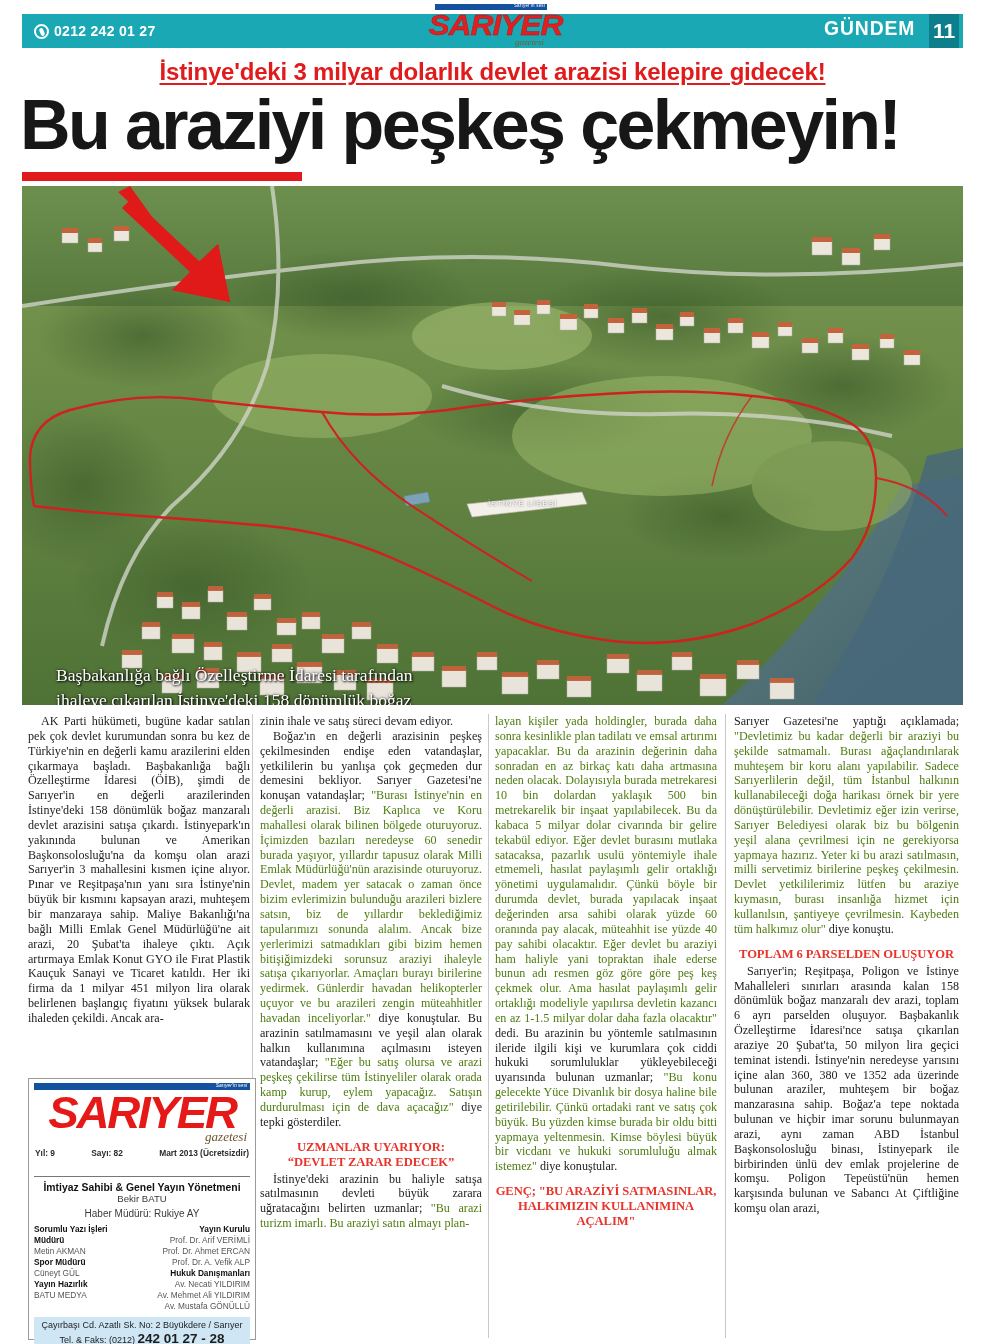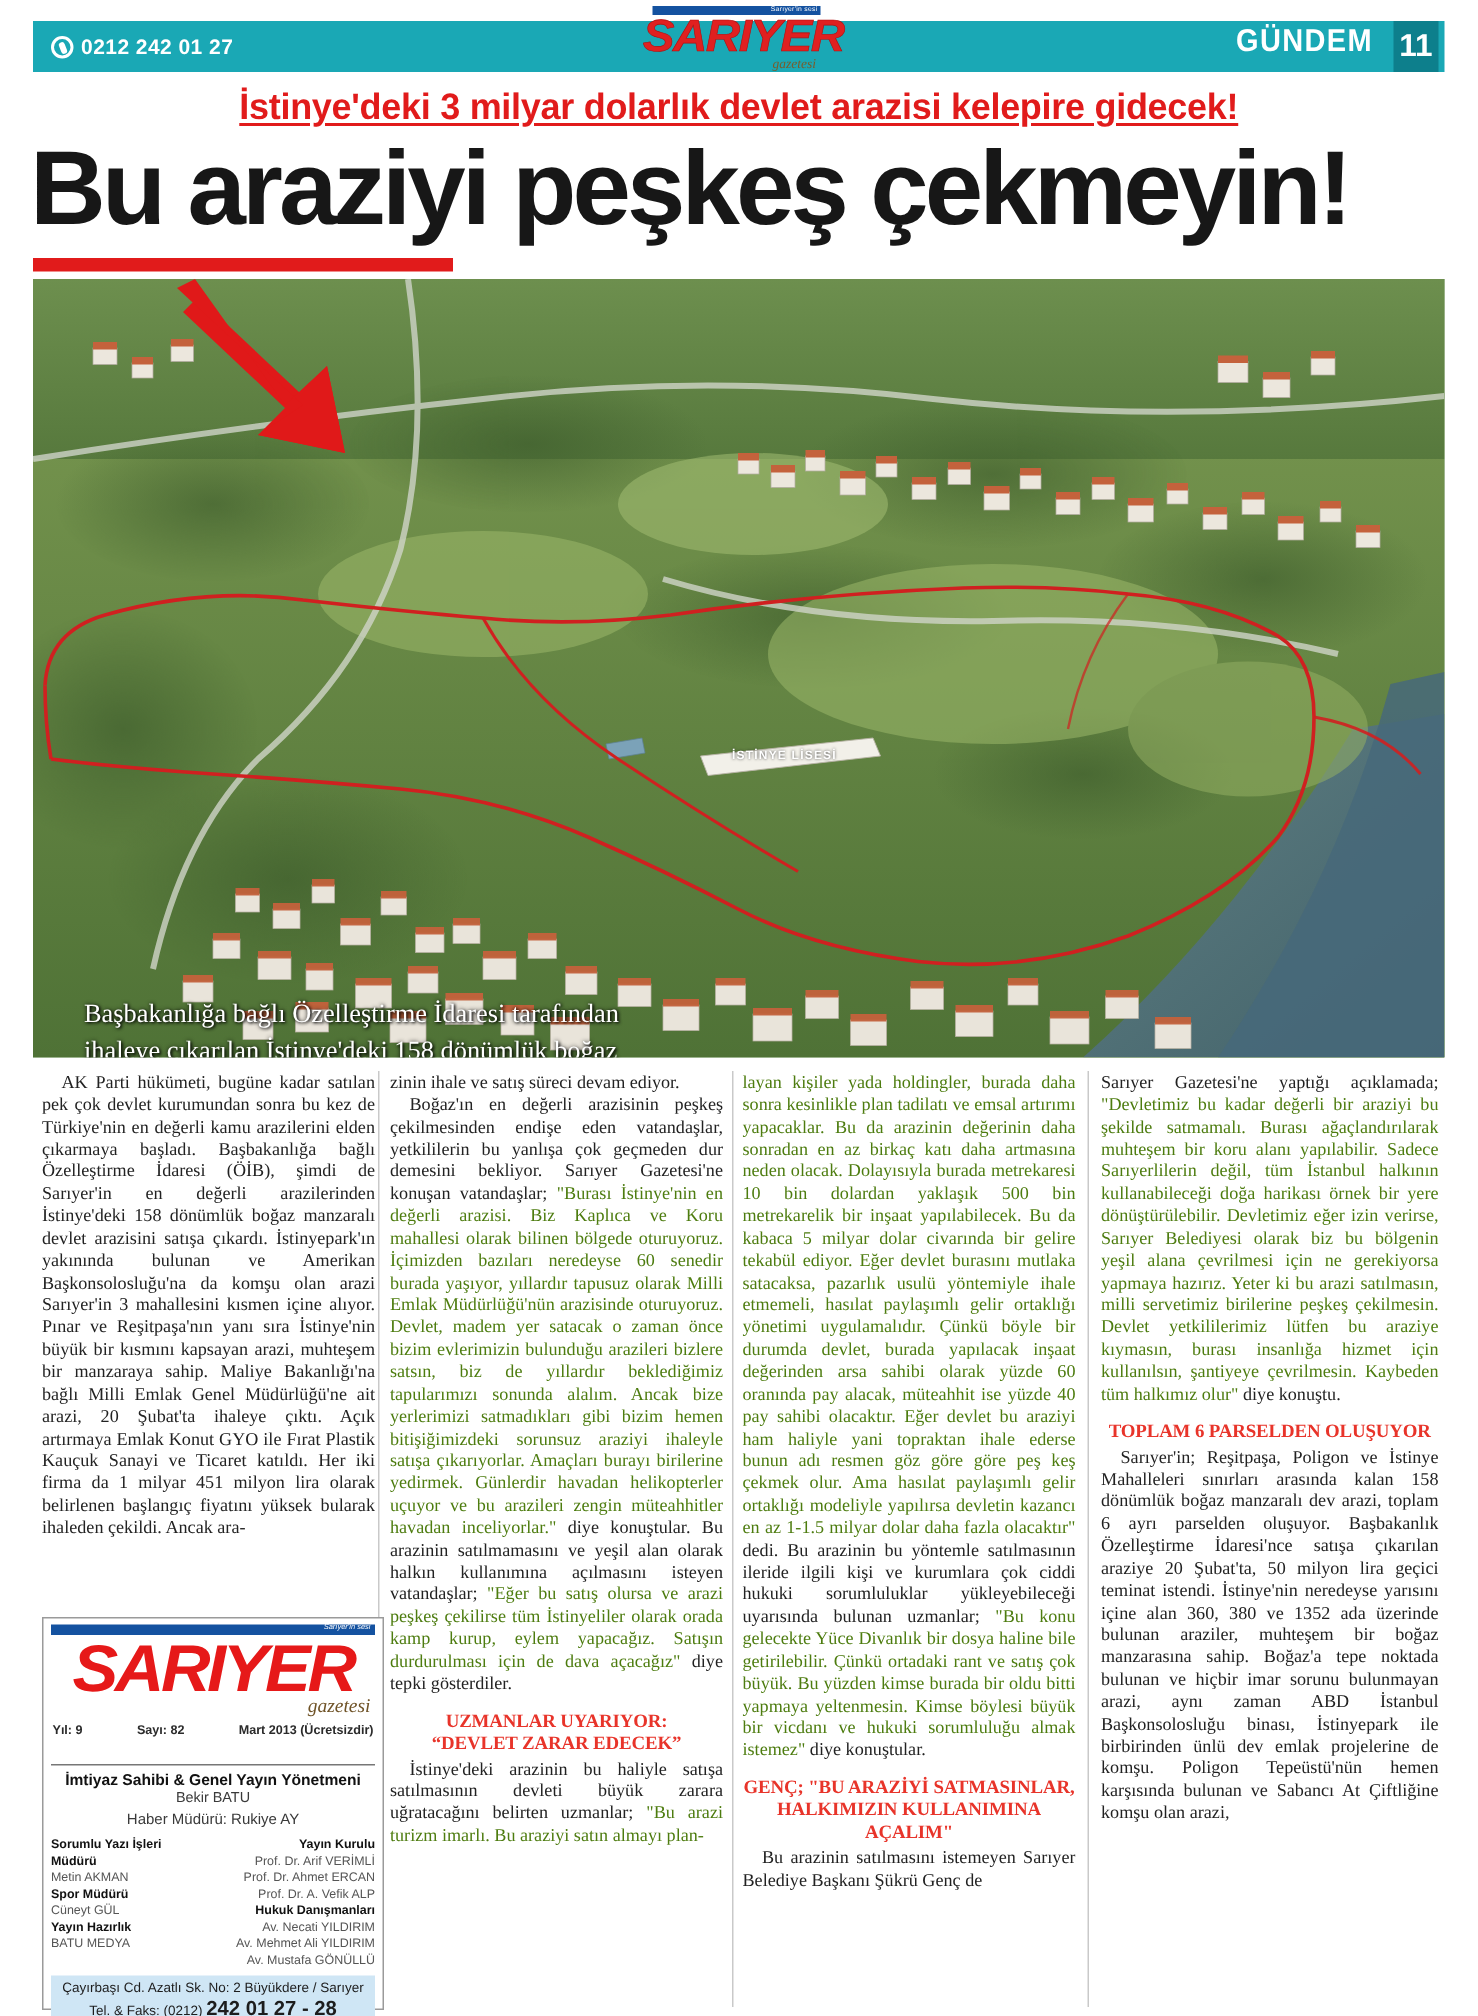--- a/index.html
+++ b/index.html
@@ -111,21 +111,21 @@
     position: absolute; left: 22px; top: 186px;
     width: 941px; height: 519px;
     overflow: hidden;
     background: #4f7a36;
   }
   .photo svg { position:absolute; left:0; top:0; }
 
   .photo-label {
     position: absolute; left: 466px; top: 313px;
     color: #ffffff; font-family: "Liberation Sans", sans-serif;
-    font-size: 8px; letter-spacing: .8px; font-weight: bold;
+    font-size: 8px; letter-spacing: .8px; font-weight: normal;
     text-shadow: 0 0 2px rgba(0,0,0,.7);
     text-align: center;
   }
 
   .caption {
     position: absolute; left: 34px; top: 477px;
     width: 400px;
     color: #ffffff;
     font-family: "Liberation Serif", serif;
     font-size: 17.6px; line-height: 25.2px;
@@ -484,21 +484,20 @@
   <div class="col col2">
     <p class="noind">zinin ihale ve satış süreci devam ediyor.</p>
     <p><span>Boğaz'ın en değerli arazisinin peşkeş çekilmesinden endişe eden vatandaşlar, yetkililerin bu yanlışa çok geçmeden dur demesini bekliyor. Sarıyer Gazetesi'ne konuşan vatandaşlar; </span><b>"Burası İstinye'nin en değerli arazisi. Biz Kaplıca ve Koru mahallesi olarak bilinen bölgede oturuyoruz. İçimizden bazıları neredeyse 60 senedir burada yaşıyor, yıllardır tapusuz olarak Milli Emlak Müdürlüğü'nün arazisinde oturuyoruz. Devlet, madem yer satacak o zaman önce bizim evlerimizin bulunduğu arazileri bizlere satsın, biz de yıllardır beklediğimiz tapularımızı sonunda alalım. Ancak bize yerlerimizi satmadıkları gibi bizim hemen bitişiğimizdeki sorunsuz araziyi ihaleyle satışa çıkarıyorlar. Amaçları burayı birilerine yedirmek. Günlerdir havadan helikopterler uçuyor ve bu arazileri zengin müteahhitler havadan inceliyorlar."</b><span> diye konuştular. Bu arazinin satılmamasını ve yeşil alan olarak halkın kullanımına açılmasını isteyen vatandaşlar; </span><b>"Eğer bu satış olursa ve arazi peşkeş çekilirse tüm İstinyeliler olarak orada kamp kurup, eylem yapacağız. Satışın durdurulması için de dava açacağız"</b><span> diye tepki gösterdiler.</span></p>
     <p class="subhead">UZMANLAR UYARIYOR:<br>“DEVLET ZARAR EDECEK”</p>
     <p><span>İstinye'deki arazinin bu haliyle satışa satılmasının devleti büyük zarara uğratacağını belirten uzmanlar; </span><b>"Bu arazi turizm imarlı. Bu araziyi satın almayı plan-</b></p>
   </div>
 
   <div class="col col3">
     <p class="noind"><b>layan kişiler yada holdingler, burada daha sonra kesinlikle plan tadilatı ve emsal artırımı yapacaklar. Bu da arazinin değerinin daha sonradan en az birkaç katı daha artmasına neden olacak. Dolayısıyla burada metrekaresi 10 bin dolardan yaklaşık 500 bin metrekarelik bir inşaat yapılabilecek. Bu da kabaca 5 milyar dolar civarında bir gelire tekabül ediyor. Eğer devlet burasını mutlaka satacaksa, pazarlık usulü yöntemiyle ihale etmemeli, hasılat paylaşımlı gelir ortaklığı yönetimi uygulamalıdır. Çünkü böyle bir durumda devlet, burada yapılacak inşaat değerinden arsa sahibi olarak yüzde 60 oranında pay alacak, müteahhit ise yüzde 40 pay sahibi olacaktır. Eğer devlet bu araziyi ham haliyle yani topraktan ihale ederse bunun adı resmen göz göre göre peş keş çekmek olur. Ama hasılat paylaşımlı gelir ortaklığı modeliyle yapılırsa devletin kazancı en az 1-1.5 milyar dolar daha fazla olacaktır"</b><span> dedi. Bu arazinin bu yöntemle satılmasının ileride ilgili kişi ve kurumlara çok ciddi hukuki sorumluluklar yükleyebileceği uyarısında bulunan uzmanlar; </span><b>"Bu konu gelecekte Yüce Divanlık bir dosya haline bile getirilebilir. Çünkü ortadaki rant ve satış çok büyük. Bu yüzden kimse burada bir oldu bitti yapmaya yeltenmesin. Kimse böylesi büyük bir vicdanı ve hukuki sorumluluğu almak istemez"</b><span> diye konuştular.</span></p>
     <p class="subhead">GENÇ; "BU ARAZİYİ SATMASINLAR,<br>HALKIMIZIN KULLANIMINA AÇALIM"</p>
-    <p>Bu arazinin satılmasını istemeyen Sarıyer Belediye Başkanı Şükrü Genç de</p>
   </div>
 
   <div class="col col4">
     <p class="noind"><span>Sarıyer Gazetesi'ne yaptığı açıklamada; </span><b>"Devletimiz bu kadar değerli bir araziyi bu şekilde satmamalı. Burası ağaçlandırılarak muhteşem bir koru alanı yapılabilir. Sadece Sarıyerlilerin değil, tüm İstanbul halkının kullanabileceği doğa harikası örnek bir yere dönüştürülebilir. Devletimiz eğer izin verirse, Sarıyer Belediyesi olarak biz bu bölgenin yeşil alana çevrilmesi için ne gerekiyorsa yapmaya hazırız. Yeter ki bu arazi satılmasın, milli servetimiz birilerine peşkeş çekilmesin. Devlet yetkililerimiz lütfen bu araziye kıymasın, burası insanlığa hizmet için kullanılsın, şantiyeye çevrilmesin. Kaybeden tüm halkımız olur"</b><span> diye konuştu.</span></p>
     <p class="subhead">TOPLAM 6 PARSELDEN OLUŞUYOR</p>
     <p>Sarıyer'in; Reşitpaşa, Poligon ve İstinye Mahalleleri sınırları arasında kalan 158 dönümlük boğaz manzaralı dev arazi, toplam 6 ayrı parselden oluşuyor. Başbakanlık Özelleştirme İdaresi'nce satışa çıkarılan araziye 20 Şubat'ta, 50 milyon lira geçici teminat istendi. İstinye'nin neredeyse yarısını içine alan 360, 380 ve 1352 ada üzerinde bulunan araziler, muhteşem bir boğaz manzarasına sahip. Boğaz'a tepe noktada bulunan ve hiçbir imar sorunu bulunmayan arazi, aynı zaman ABD İstanbul Başkonsolosluğu binası, İstinyepark ile birbirinden ünlü dev emlak projelerine de komşu. Poligon Tepeüstü'nün hemen karşısında bulunan ve Sabancı At Çiftliğine komşu olan arazi,</p>
   </div>
 </div>
 
 <div class="mastbox">

